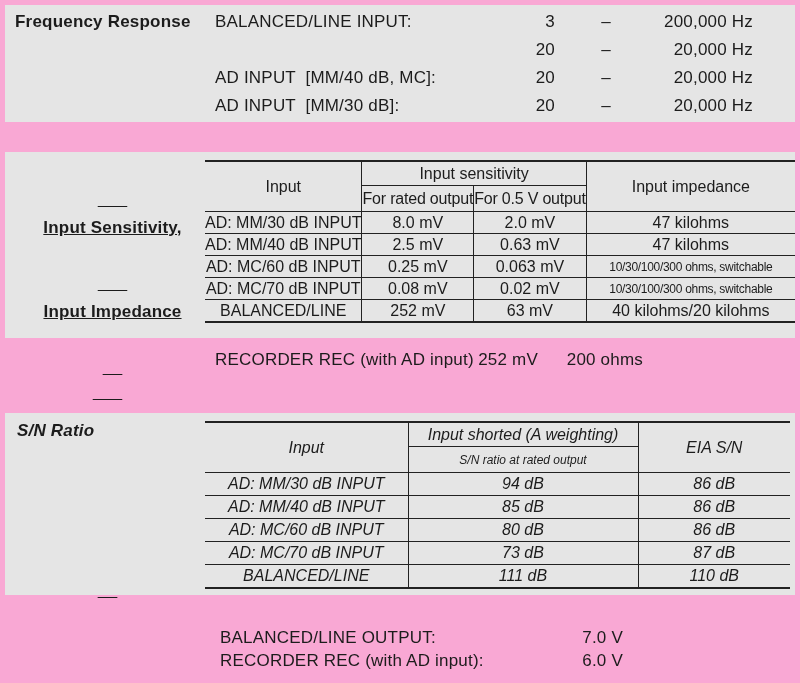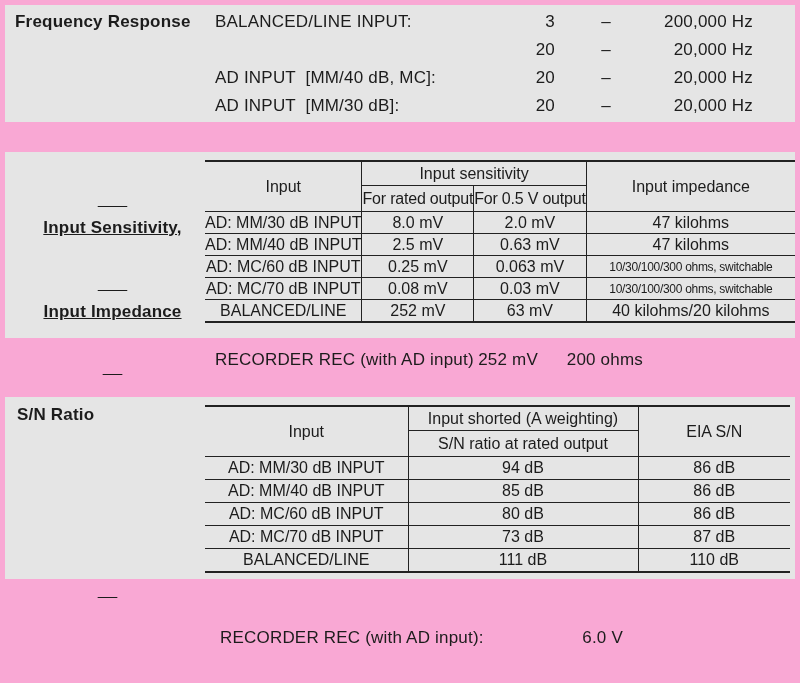--- a/index.html
+++ b/index.html
@@ -4,21 +4,21 @@
 <style>
   html,body{margin:0;padding:0;background:#fff;}
   #page{
     position:relative;width:800px;height:683px;background:#f9a8d4;
     font-family:"Liberation Sans","DejaVu Sans",sans-serif;
     color:#1c1c1c;font-size:17px;letter-spacing:0.2px;overflow:hidden;
   }
   .band{position:absolute;left:5px;width:790px;background:#e5e5e5;}
   #band-freq{top:5px;height:117px;}
   #band-sens{top:152px;height:186px;}
-  #band-sn{top:397px;height:182px;}
+  #band-sn{top:413px;height:182px;font-style:italic;}
   .sec-label{position:absolute;font-weight:700;white-space:pre;}
   .sec-label.center{text-align:center;width:195px;left:10px;text-decoration:underline;}
   .bold{font-weight:700;}
   .pre{white-space:pre;}
 
   
   #freq-rows{padding-top:3px;}
   .fr-row{display:flex;height:28px;align-items:center;white-space:pre;gap:40px;}
   .fr-label{margin-left:210px;width:275px;flex:none;}
   .fr-from{width:25px;text-align:right;flex:none;}
@@ -51,21 +51,21 @@
         font-size:16px;letter-spacing:0;}
   td{border:1.5px solid #222;text-align:center;vertical-align:middle;padding:0;
      white-space:nowrap;overflow:hidden;}
   .bl0{border-left:none;}
   .br0{border-right:none;}
   .bt2{border-top:2px solid #222;}
   .bb2{border-bottom:2px solid #222;}
   .hrow1 td{height:23px;}
   .hrow2 td{height:25px;font-size:16px;letter-spacing:-0.2px;}
   .drow td{height:21px;}
-  #table-sn .hrow2 td{font-size:16px;letter-spacing:0;}
+  #table-sn .hrow2 td{font-size:12px;letter-spacing:0;}
   #table-sn .drow td{height:22px;}
   td.small{font-size:12px;letter-spacing:-0.3px;}
 </style>
 </head>
 <body>
 
 <div id="page">
 
   <div class="band" id="band-freq">
     <div class="sec-label" style="left:10px;top:7px;">Frequency Response</div>
@@ -145,21 +145,21 @@
       </tr>
       <tr class="drow">
         <td class="bl0">AD: MC/60 dB INPUT</td>
         <td>0.25 mV</td>
         <td>0.063 mV</td>
         <td class="br0 small">10/30/100/300 ohms, switchable</td>
       </tr>
       <tr class="drow">
         <td class="bl0">AD: MC/70 dB INPUT</td>
         <td>0.08 mV</td>
-        <td>0.03 mV</td>
+        <td>0.02 mV</td>
         <td class="br0 small">10/30/100/300 ohms, switchable</td>
       </tr>
       <tr class="drow">
         <td class="bl0 bb2">BALANCED/LINE</td>
         <td class="bb2">252 mV</td>
         <td class="bb2">63 mV</td>
         <td class="br0 bb2">40 kilohms/20 kilohms</td>
       </tr>
     </tbody>
       </table>
@@ -221,19 +221,23 @@
         <td class="bb2">111 dB</td>
         <td class="br0 bb2">110 dB</td>
       </tr>
     </tbody>
       </table>
   </div>
 
   <div id="max-section">
     <div id="max-rows">
       <div class="mx-row">
+        <span class="mx-name">BALANCED/LINE OUTPUT:</span>
+        <span class="mx-val">7.0 V</span>
+      </div>
+      <div class="mx-row">
         <span class="mx-name">RECORDER REC (with AD input):</span>
         <span class="mx-val">6.0 V</span>
       </div>
     </div>
   </div>
 
 </div>
 
 </body></html>

